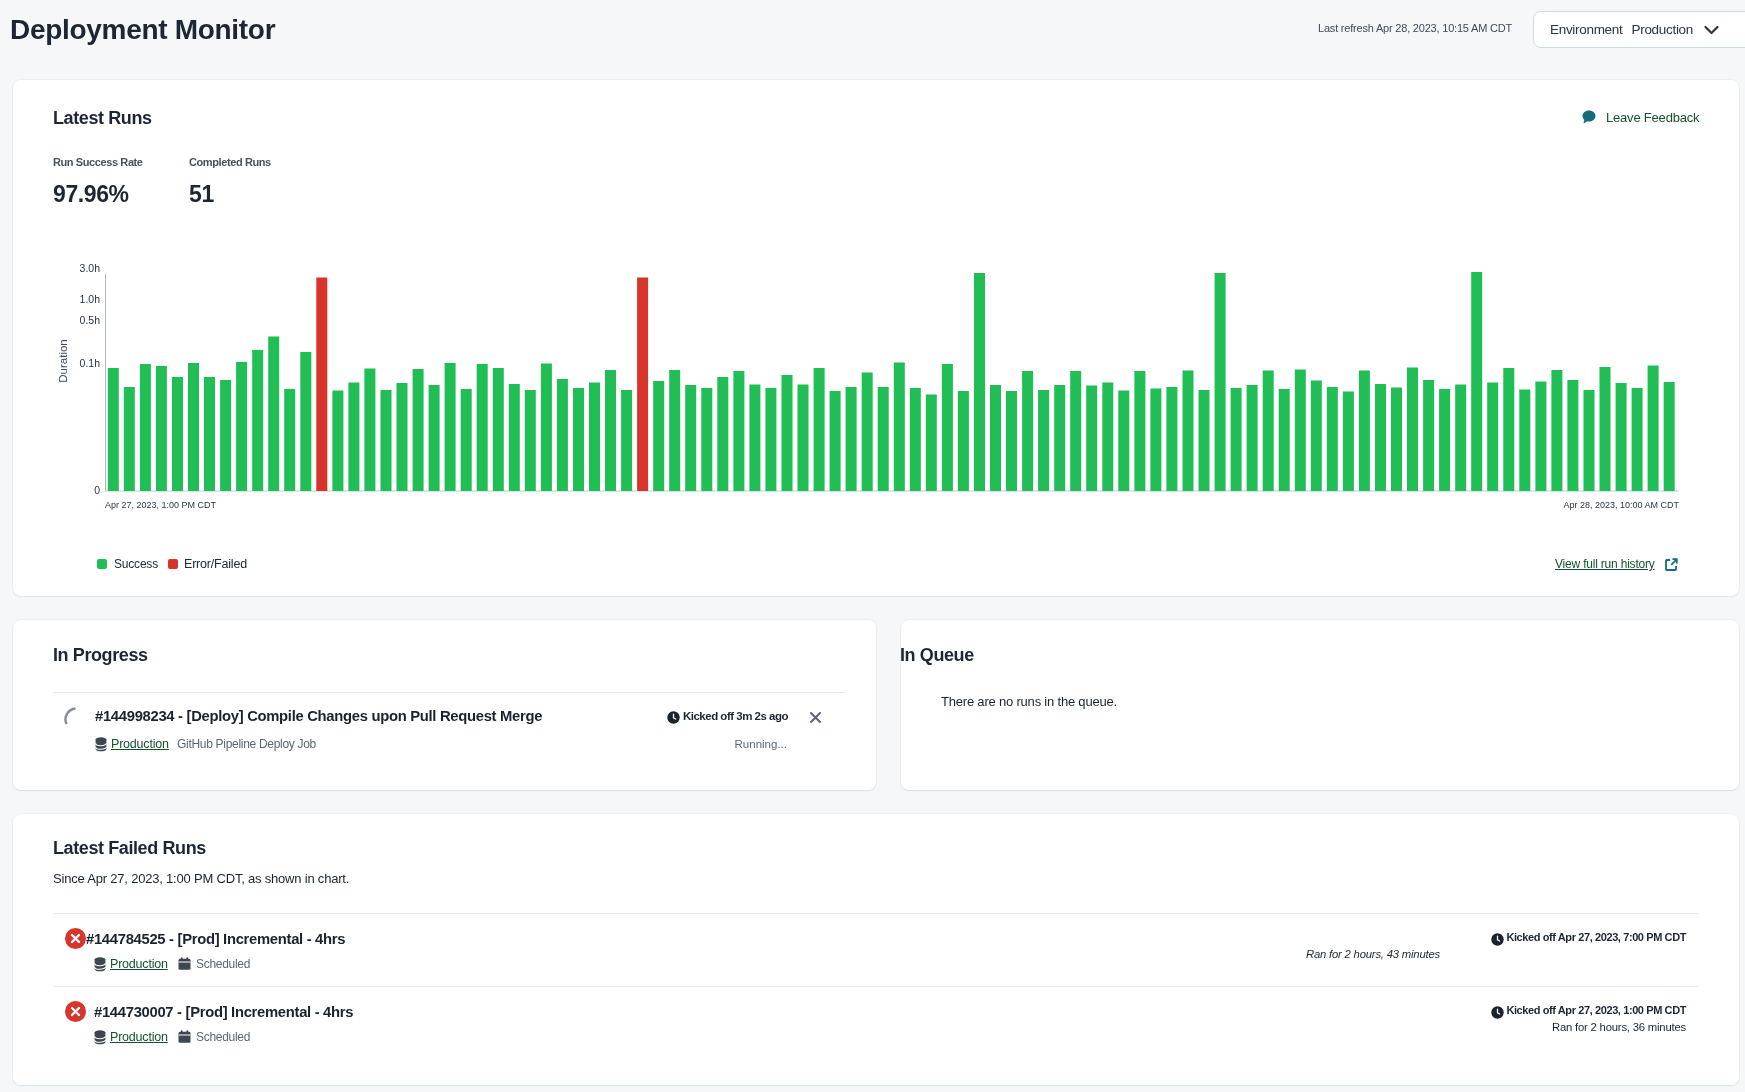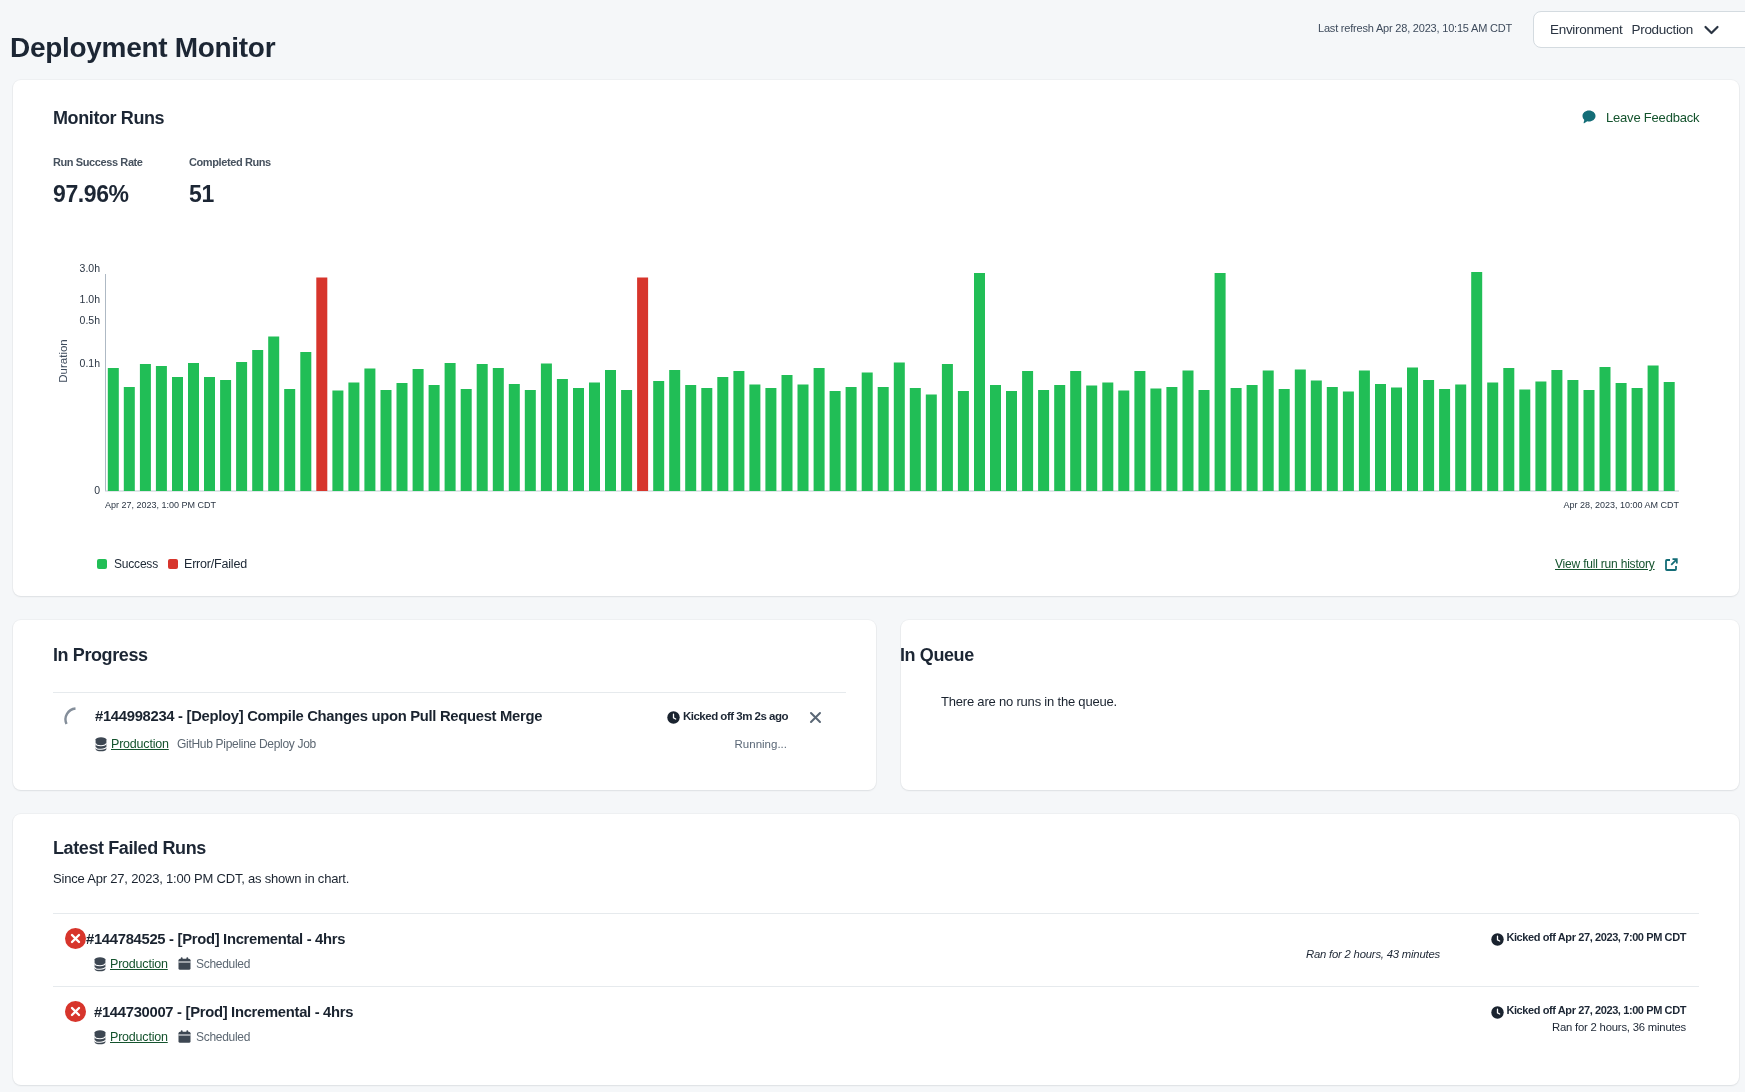--- a/index.html
+++ b/index.html
@@ -7,32 +7,32 @@
 .abs { position:absolute; white-space:nowrap; }
 .card { position:absolute; background:#fff; border-radius:8px; box-shadow:0 1px 2px rgba(20,30,40,0.07), 0 0 0 1px rgba(20,30,40,0.03); }
 .h2 { font-size:18px; font-weight:bold; color:#1c2634; letter-spacing:-0.4px; }
 .teal { color:#14532d; }
 .meta { font-size:12px; color:#5c6772; letter-spacing:-0.3px; }
 .bold15 { font-size:14.8px; font-weight:bold; color:#1a232f; letter-spacing:-0.3px; }
 </style>
 </head>
 <body>
 
-<div class="abs" style="left:10px; top:32px; font-size:28px; font-weight:bold; color:#1c2634; letter-spacing:-0.3px;">Deployment Monitor</div>
+<div class="abs" style="left:10px; top:14px; font-size:28px; font-weight:bold; color:#1c2634; letter-spacing:-0.3px;">Deployment Monitor</div>
 <div class="abs" style="right:233px; top:22px; font-size:11px; letter-spacing:-0.2px; color:#3e4b5c;">Last refresh Apr 28, 2023, 10:15 AM CDT</div>
 <div class="abs" style="left:1533px; top:11px; width:224px; height:37px; background:#fff; border:1px solid #d4dbe0; border-radius:8px; display:flex; align-items:center; padding-left:16px; font-size:13.5px; letter-spacing:-0.3px; color:#2a3442;">
   <span>Environment</span>
     <span style="margin-left:9px;">Production</span>
   <svg width="17" height="17" viewBox="0 0 17 17" style="margin-left:10px;">
       <path d="M2.5 6 L8.5 12 L14.5 6" fill="none" stroke="#2a3442" stroke-width="2.2" stroke-linecap="round" stroke-linejoin="round"></path>
     </svg>
 </div>
 
 <div class="card" style="left:13px; top:80px; width:1726px; height:516px;"></div>
-<div class="abs h2" style="left:53px; top:108px;">Monitor Runs</div>
+<div class="abs h2" style="left:53px; top:108px;">Latest Runs</div>
 <div class="abs" style="left:1581px; top:109px;">
   <svg width="16" height="16" viewBox="0 0 16 16">
       <path d="M8 1.5 C4.4 1.5 1.5 3.9 1.5 7 C1.5 8.5 2.2 9.9 3.3 10.9 L2.6 13.8 C2.5 14.2 2.9 14.5 3.2 14.3 L6.3 12.3 C6.8 12.4 7.4 12.5 8 12.5 C11.6 12.5 14.5 10.1 14.5 7 C14.5 3.9 11.6 1.5 8 1.5 Z" fill="#146d77"></path>
     </svg>
 </div>
 <div class="abs teal" style="left:1606px; top:110px; font-size:13px; letter-spacing:-0.2px;">Leave Feedback</div>
 
 <div class="abs" style="left:53px; top:156px; font-size:11px; font-weight:bold; letter-spacing:-0.4px; color:#47525f;">Run Success Rate</div>
 <div class="abs" style="left:53px; top:181px; font-size:23px; font-weight:bold; letter-spacing:-0.4px; color:#1c2634;">97.96%</div>
 <div class="abs" style="left:189px; top:156px; font-size:11px; font-weight:bold; letter-spacing:-0.4px; color:#47525f;">Completed Runs</div>

